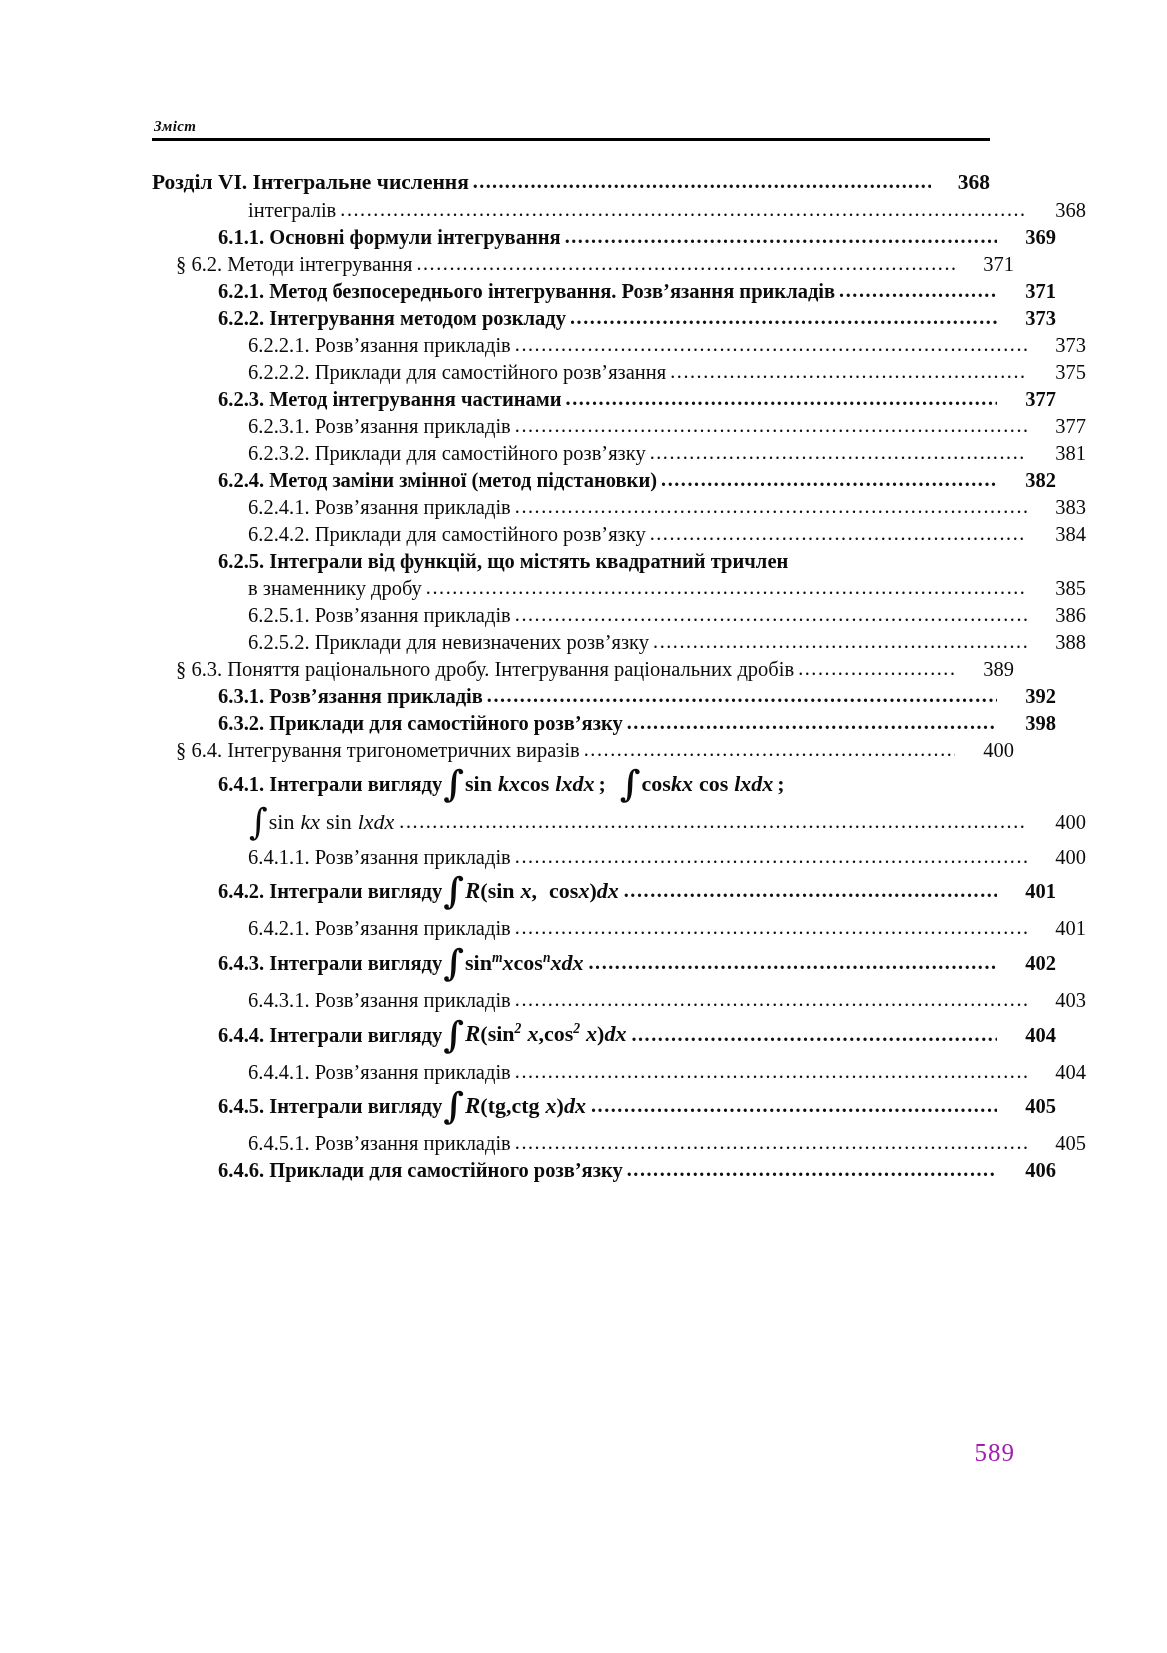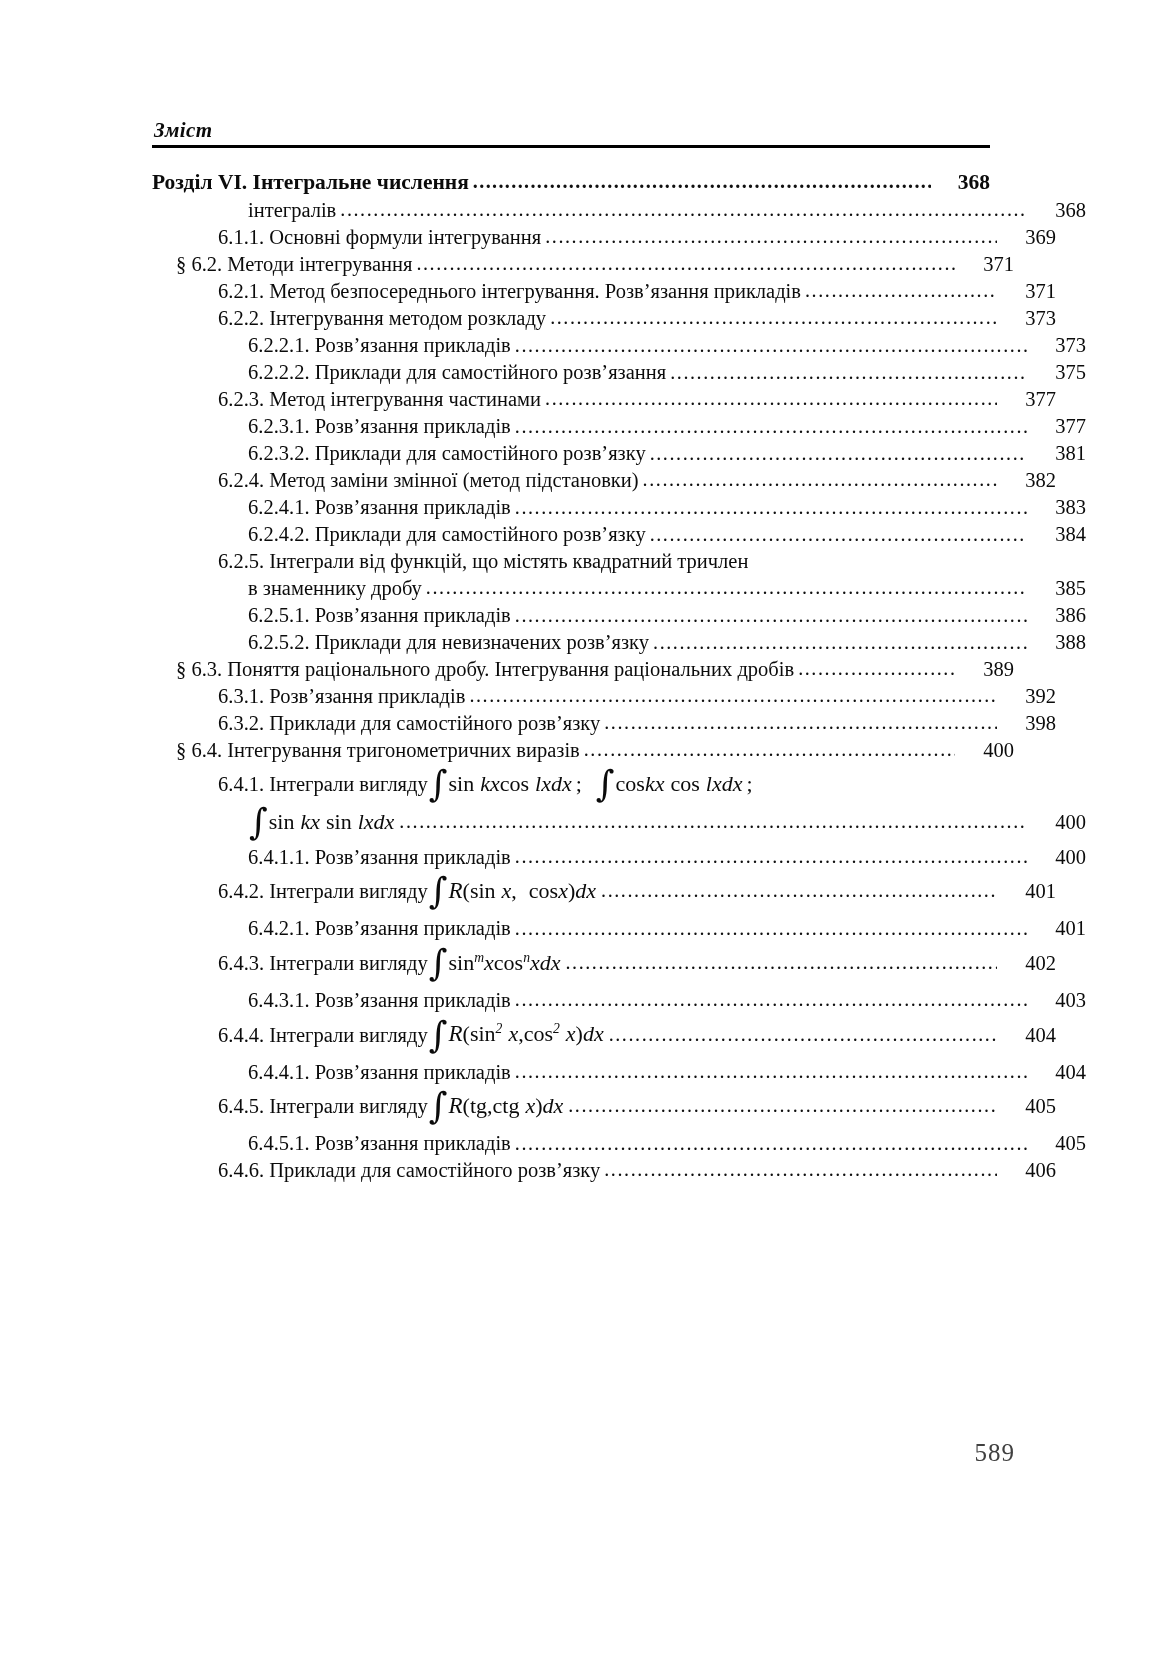--- a/index.html
+++ b/index.html
@@ -24,21 +24,21 @@
   .running-head {
     position: absolute;
     left: 152px;
     top: 118px;
     width: 838px;
   }
 
   .running-head-title {
     font-style: italic;
     font-weight: bold;
-    font-size: 21px;
+    font-size: 15px;
     letter-spacing: 0.4px;
     line-height: 1.15;
     padding-left: 2px;
   }
 
   .running-head-rule {
     margin-top: 3px;
     border-top: 3px solid #000000;
     width: 838px;
   }
@@ -96,22 +96,22 @@
   
   .toc-entry.nolead .toc-leader::before { content: ""; }
   .toc-entry.nolead .toc-page { visibility: hidden; }
 
   
   .lvl-chapter  { padding-left: 0px;  font-weight: bold; font-size: 21.5px; }
   .lvl-chapter .toc-page { font-weight: bold; font-size: 21.5px; }
   .lvl-chapter .toc-leader { letter-spacing: 1.4px; font-weight: bold; }
 
   .lvl-sec   { padding-left: 24px; }
-  .lvl-sub   { padding-left: 66px; }
-  .lvl-subsub{ padding-left: 96px; align-items: flex-end; }
+  .lvl-sub   { padding-left: 66px; font-weight: bold; }
+  .lvl-subsub{ padding-left: 96px; }
   .lvl-cont  { padding-left: 96px; }
 
   
   .toc-entry.has-formula {
     font-size: 20.5px;
     margin-bottom: 16px;
     margin-top: 12px;
   }
   .toc-entry.formula-lead {
     margin-bottom: 14px;
@@ -155,21 +155,21 @@
   }
   .math .gap { display: inline-block; width: 6px; }
 
   
   .folio {
     position: absolute;
     right: 152px;
     bottom: 186px;
     font-size: 25px;
     letter-spacing: 1px;
-    color: #404040;
+    color: #a21caf;
     text-align: center;
   }
 </style>
 </head>
 <body>
 
 <div class="page">
 
   <div class="running-head">
     <div class="running-head-title">Зміст</div>

